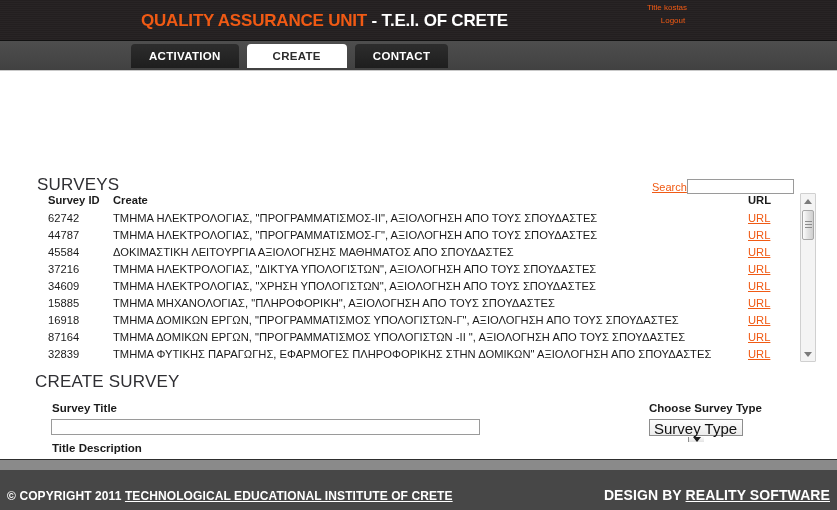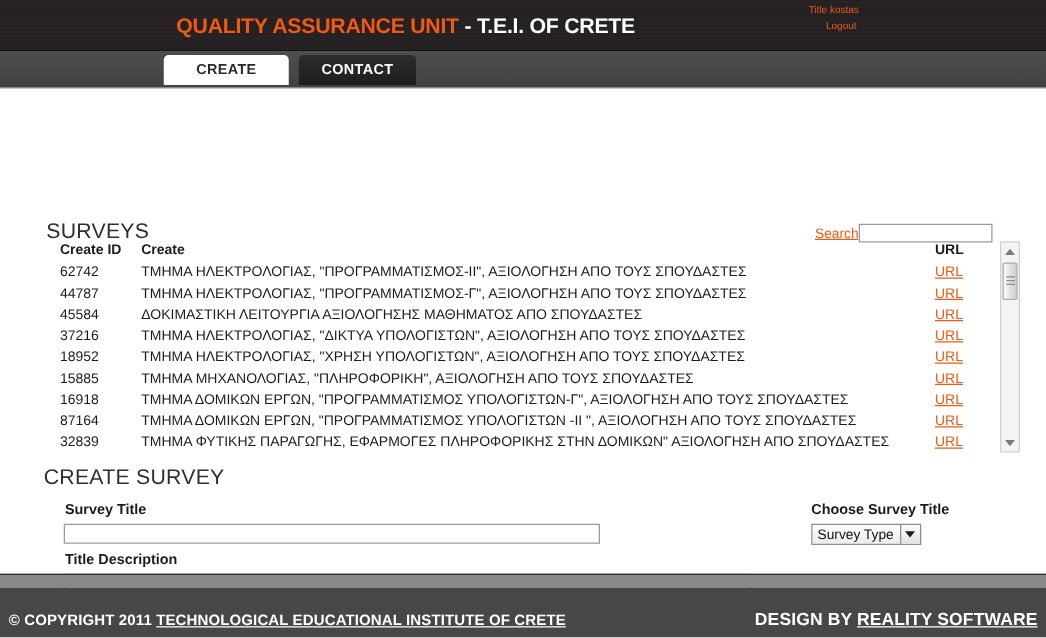--- a/index.html
+++ b/index.html
@@ -235,23 +235,24 @@
   }
 
   .select {
     position: absolute;
     left: 649px; top: 348px;
     display: inline-flex;
     align-items: center;
     height: 17px;
     border: 1px solid #8d8d8d;
     background: linear-gradient(180deg, #fdfdfd 0%, #ececec 100%);
-    font-size: 11px;
+    font-size: 15px;
     cursor: pointer;
     user-select: none;
+    flex-direction: column;
   }
   .select .sel-text { padding: 0 5px 0 4px; color: #101010; }
   .select .sel-arrow {
     width: 16px; height: 15px;
     border-left: 1px solid #8d8d8d;
     display: flex; align-items: center; justify-content: center;
     background: linear-gradient(180deg, #fcfcfc 0%, #e3e3e3 100%);
   }
   .select .sel-arrow i {
     width: 0; height: 0;
@@ -306,39 +307,40 @@
       <span class="white">- T.E.I. OF CRETE</span>
     </div>
     <div class="userbox">
       <a>Title kostas</a>
       <a class="logout">Logout</a>
     </div>
   </div>
 
   <div class="nav">
     <div class="nav-inner">
+      <div class="tab">ACTIVATION</div>
       <div class="tab active">CREATE</div>
       <div class="tab">CONTACT</div>
     </div>
   </div>
 
   <div class="main">
 
     <div class="section-title" id="surveys-title">SURVEYS</div>
 
     <div class="search-wrap">
       <span class="search-label">Search</span>
       <input class="search-input" type="text" value="" style="">
     </div>
 
     <div class="table-region">
       <table class="tbl">
         <thead>
           <tr>
-            <th class="col-id">Create ID</th>
+            <th class="col-id">Survey ID</th>
             <th class="col-title">Create</th>
             <th class="col-url">URL</th>
           </tr>
         </thead>
         <tbody>
           <tr>
             <td class="col-id">62742</td>
             <td class="col-title">ΤΜΗΜΑ ΗΛΕΚΤΡΟΛΟΓΙΑΣ, "ΠΡΟΓΡΑΜΜΑΤΙΣΜΟΣ-ΙΙ", ΑΞΙΟΛΟΓΗΣΗ ΑΠΟ ΤΟΥΣ ΣΠΟΥΔΑΣΤΕΣ</td>
             <td class="col-url"><a>URL</a></td>
           </tr>
@@ -351,21 +353,21 @@
             <td class="col-id">45584</td>
             <td class="col-title">ΔΟΚΙΜΑΣΤΙΚΗ ΛΕΙΤΟΥΡΓΙΑ ΑΞΙΟΛΟΓΗΣΗΣ ΜΑΘΗΜΑΤΟΣ ΑΠΟ ΣΠΟΥΔΑΣΤΕΣ</td>
             <td class="col-url"><a>URL</a></td>
           </tr>
           <tr>
             <td class="col-id">37216</td>
             <td class="col-title">ΤΜΗΜΑ ΗΛΕΚΤΡΟΛΟΓΙΑΣ, "ΔΙΚΤΥΑ ΥΠΟΛΟΓΙΣΤΩΝ", ΑΞΙΟΛΟΓΗΣΗ ΑΠΟ ΤΟΥΣ ΣΠΟΥΔΑΣΤΕΣ</td>
             <td class="col-url"><a>URL</a></td>
           </tr>
           <tr>
-            <td class="col-id">18952</td>
+            <td class="col-id">34609</td>
             <td class="col-title">ΤΜΗΜΑ ΗΛΕΚΤΡΟΛΟΓΙΑΣ, "ΧΡΗΣΗ ΥΠΟΛΟΓΙΣΤΩΝ", ΑΞΙΟΛΟΓΗΣΗ ΑΠΟ ΤΟΥΣ ΣΠΟΥΔΑΣΤΕΣ</td>
             <td class="col-url"><a>URL</a></td>
           </tr>
           <tr>
             <td class="col-id">15885</td>
             <td class="col-title">ΤΜΗΜΑ ΜΗΧΑΝΟΛΟΓΙΑΣ, "ΠΛΗΡΟΦΟΡΙΚΗ", ΑΞΙΟΛΟΓΗΣΗ ΑΠΟ ΤΟΥΣ ΣΠΟΥΔΑΣΤΕΣ</td>
             <td class="col-url"><a>URL</a></td>
           </tr>
           <tr>
             <td class="col-id">16918</td>
@@ -406,21 +408,21 @@
 
     <div class="form-area">
       <div class="field-label" id="label-title">Survey Title</div>
       <input class="txt" id="input-title" type="text" value="" style="">
 
       <div class="field-label" id="label-desc">Title Description</div>
       <input class="txt" id="input-desc" type="text" value="" style="">
 
       <button class="btn">Create Survey</button>
 
-      <div class="field-label" id="label-type">Choose Survey Title</div>
+      <div class="field-label" id="label-type">Choose Survey Type</div>
       <div class="select">
         <span class="sel-text">Survey Type</span>
         <span class="sel-arrow">
             <i></i>
           </span>
       </div>
     </div>
   </div>
 
   <div class="footer-strip"></div>

